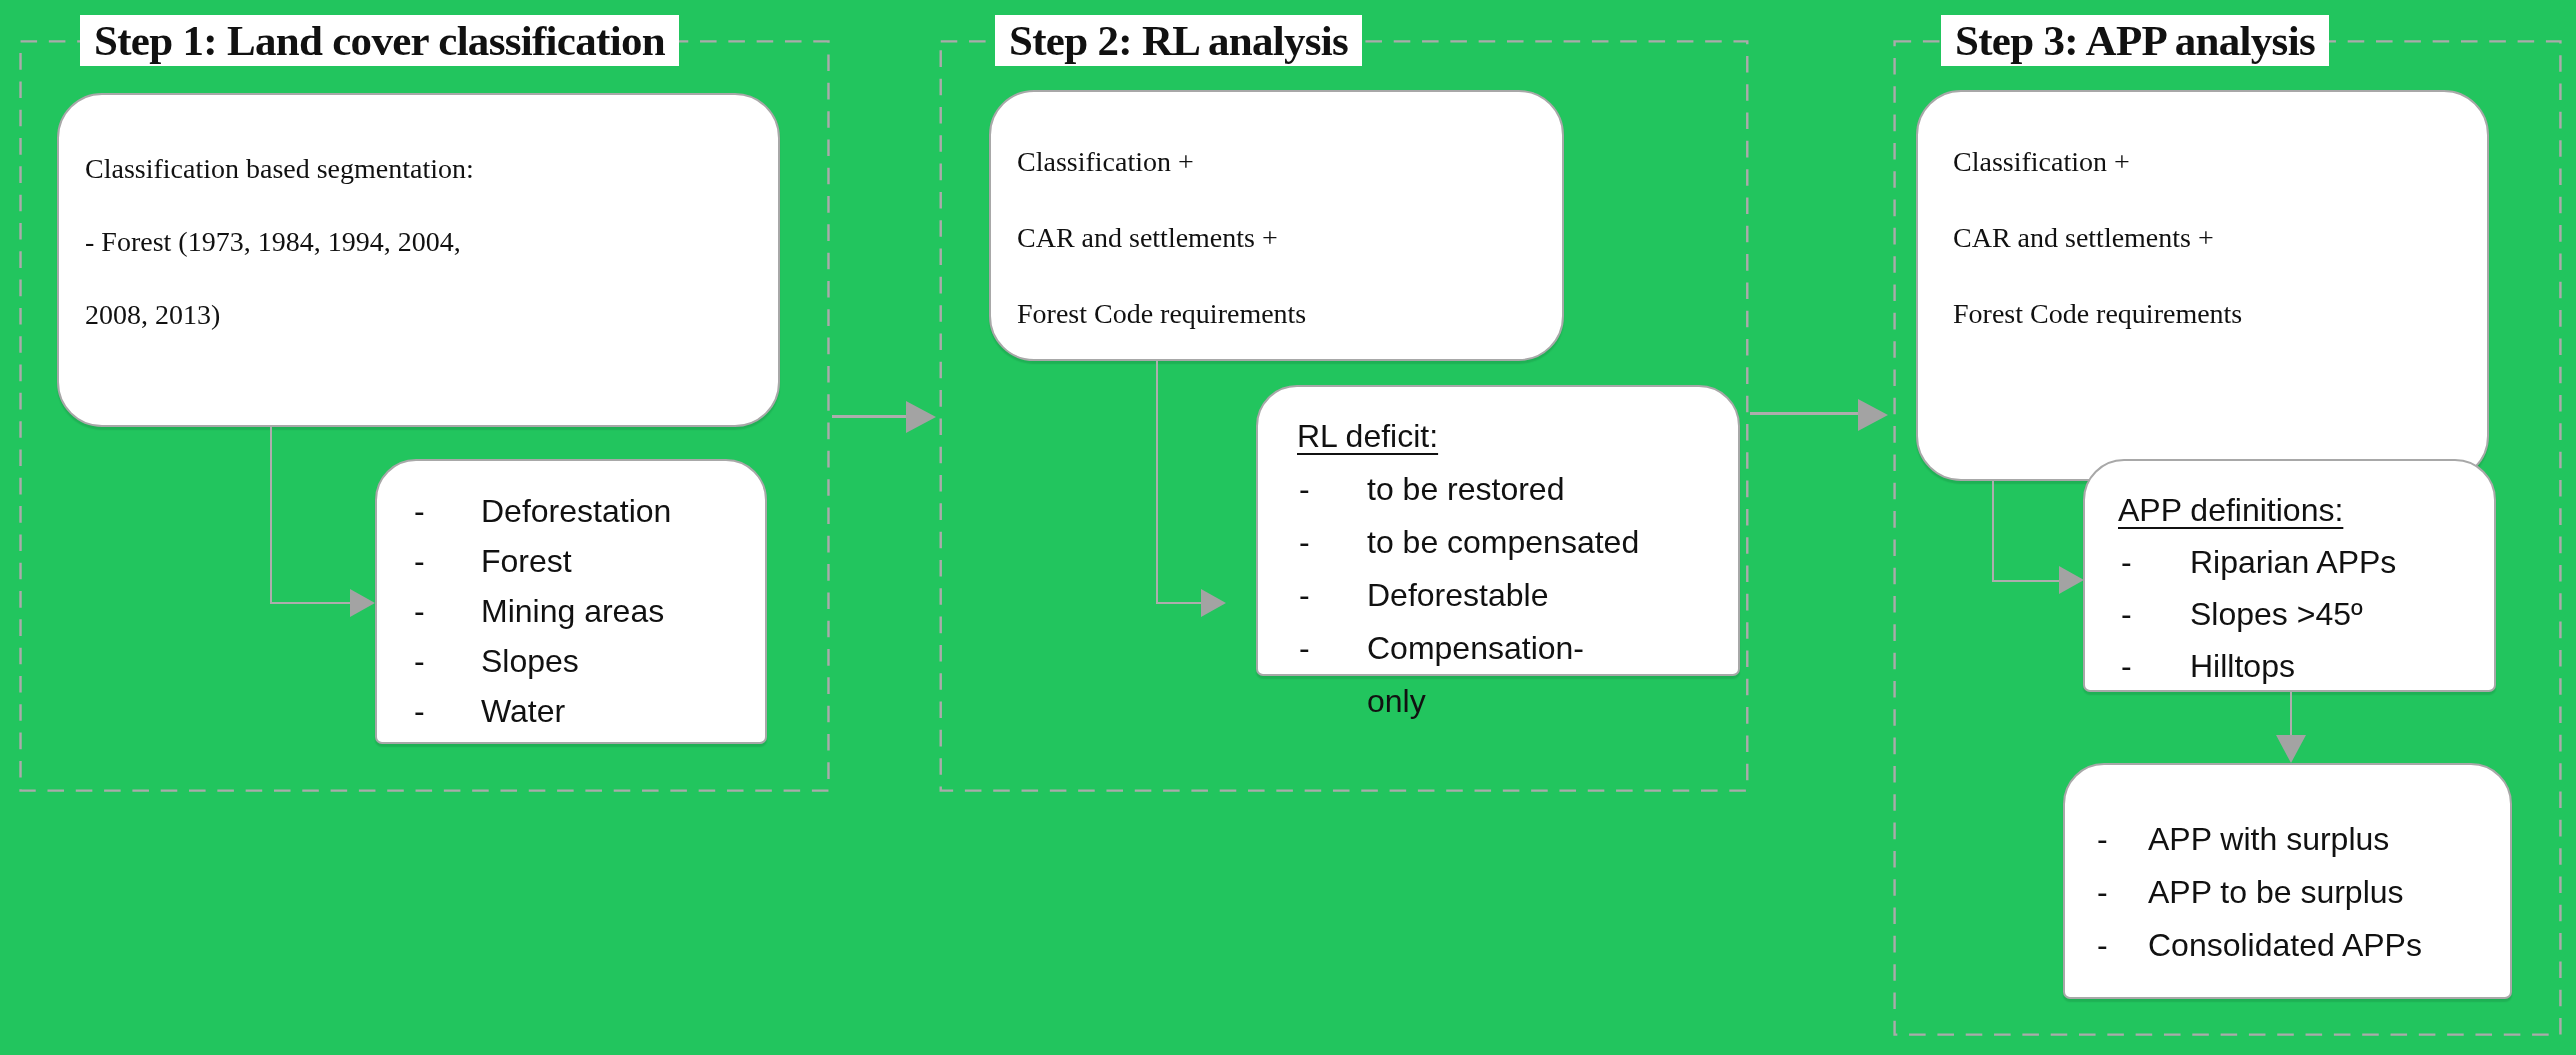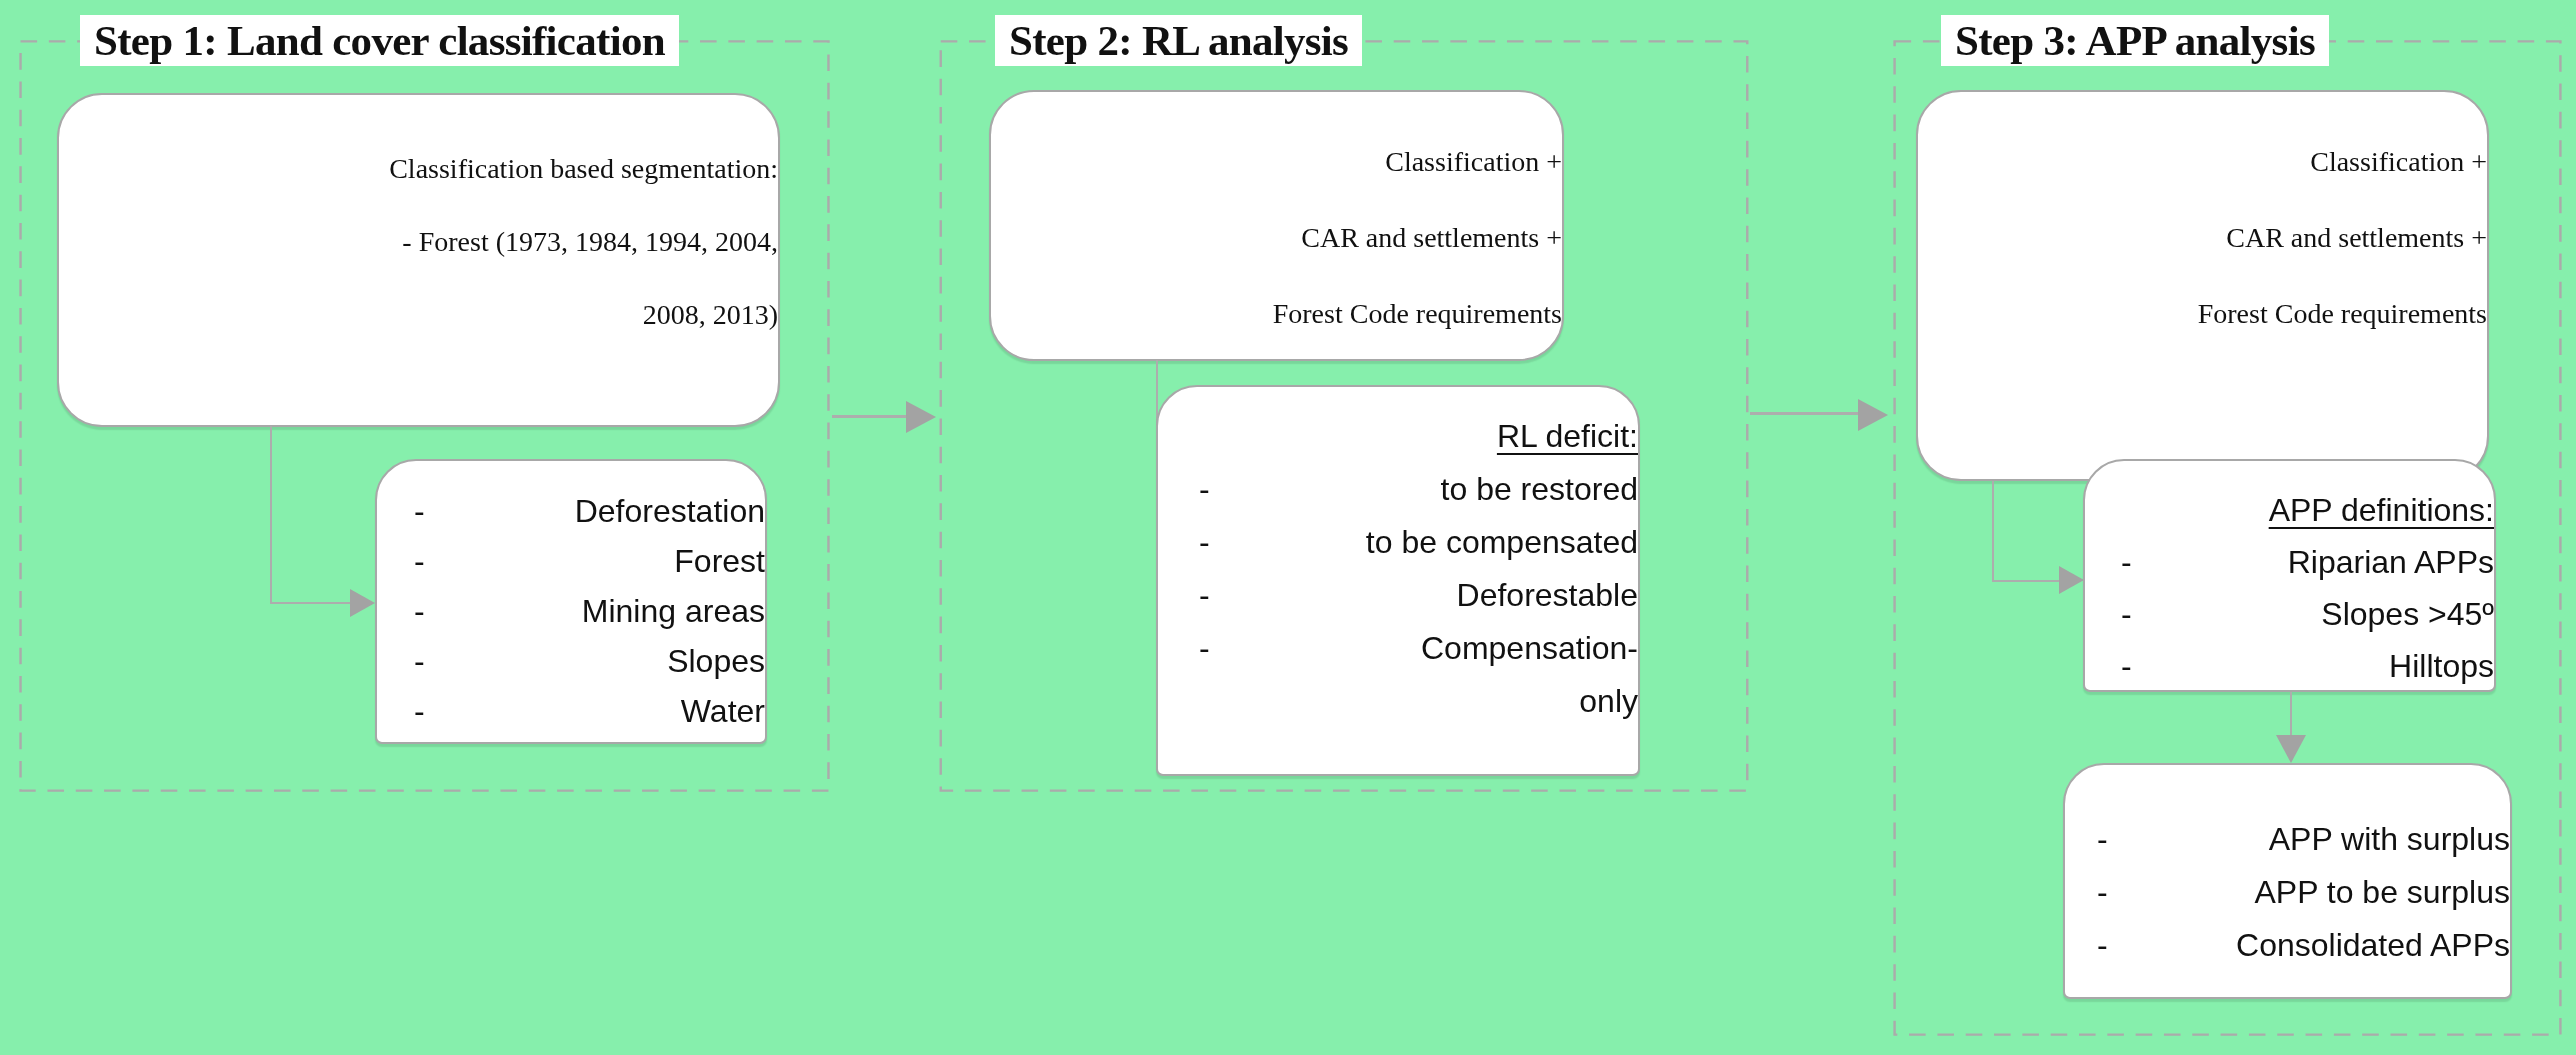--- a/index.html
+++ b/index.html
@@ -1,18 +1,18 @@
 <!DOCTYPE html>
 <html style="font-size:11px"><head>
 <meta charset="utf-8">
 <style>
   html,body{margin:0;padding:0;background:#ffffff;}
   #canvas{
-    position:relative;width:2576px;height:1056px;background:#86efac;
-    font-family:"Liberation Serif",serif;color:#111111;overflow:hidden;text-align:right;
+    position:relative;width:2576px;height:1056px;background:#22c55e;
+    font-family:"Liberation Serif",serif;color:#111111;overflow:hidden;
   }
   
   svg.container{position:absolute;overflow:visible;}
   
   .step-title{
     position:absolute;top:15px;line-height:51px;font-size:43px;font-weight:bold;
     letter-spacing:-0.7px;background:#ffffff;padding:0 14px;white-space:nowrap;
     font-family:"Liberation Serif",serif;
   }
   
@@ -83,21 +83,21 @@
   <div class="mainbox" style="left:989px;top:90px;width:575px;height:271px;padding:32px 0 0 26px;line-height:76px;">
     <div class="ln">Classification +</div>
     <div class="ln">CAR and settlements +</div>
     <div class="ln">Forest Code requirements</div>
   </div>
 
   <div class="cline" style="left:1156px;top:360px;width:2.1px;height:244px;"></div>
   <div class="cline" style="left:1156px;top:602px;width:47px;height:2.1px;"></div>
   <div class="arr-r" style="left:1201px;top:589px;"></div>
 
-  <div class="subbox" style="left:1156px;top:385px;width:484px;height:391px;padding-top:23px;line-height:53px;">
+  <div class="subbox" style="left:1256px;top:385px;width:484px;height:291px;padding-top:23px;line-height:53px;">
     <div class="row" style="padding-left:39px;"><span class="hd">RL deficit:</span></div>
     <div class="row" style="padding-left:109px;"><span class="dash" style="left:41px;">-</span><span>to be restored</span></div>
     <div class="row" style="padding-left:109px;"><span class="dash" style="left:41px;">-</span><span>to be compensated</span></div>
     <div class="row" style="padding-left:109px;"><span class="dash" style="left:41px;">-</span><span>Deforestable</span></div>
     <div class="row" style="padding-left:109px;"><span class="dash" style="left:41px;">-</span><span>Compensation-</span></div>
     <div class="row" style="padding-left:109px;"><span>only</span></div>
   </div>
 
   <div class="cline" style="left:1750px;top:412px;width:111px;height:2.8px;"></div>
   <div class="arr-r big" style="left:1858px;top:399px;"></div>
@@ -106,21 +106,21 @@
     <div class="ln">Classification +</div>
     <div class="ln">CAR and settlements +</div>
     <div class="ln">Forest Code requirements</div>
   </div>
 
   <div class="cline" style="left:1992px;top:481px;width:2.1px;height:100px;"></div>
   <div class="cline" style="left:1992px;top:580px;width:69px;height:2.1px;"></div>
   <div class="arr-r" style="left:2059px;top:566px;"></div>
 
   <div class="subbox" style="left:2083px;top:459px;width:413px;height:233px;padding-top:23px;line-height:52px;">
-    <div class="row" style="padding-left:51px;"><span class="hd">APP definitions:</span></div>
+    <div class="row" style="padding-left:33px;"><span class="hd">APP definitions:</span></div>
     <div class="row" style="padding-left:105px;"><span class="dash" style="left:36px;">-</span><span>Riparian APPs</span></div>
     <div class="row" style="padding-left:105px;"><span class="dash" style="left:36px;">-</span><span>Slopes &gt;45º</span></div>
     <div class="row" style="padding-left:105px;"><span class="dash" style="left:36px;">-</span><span>Hilltops</span></div>
   </div>
 
   <div class="cline" style="left:2290px;top:692px;width:2.1px;height:44px;"></div>
   <div class="arr-d" style="left:2276px;top:735px;"></div>
 
   <div class="subbox" style="left:2063px;top:763px;width:449px;height:236px;padding-top:48px;line-height:53px;">
     <div class="row" style="padding-left:83px;"><span class="dash" style="left:32px;">-</span><span>APP with surplus</span></div>

